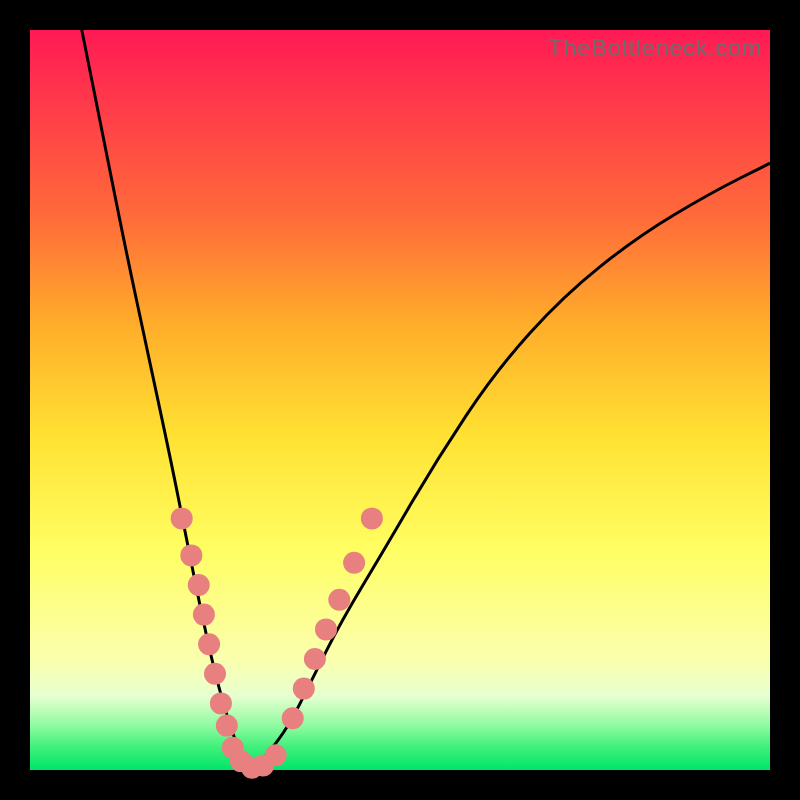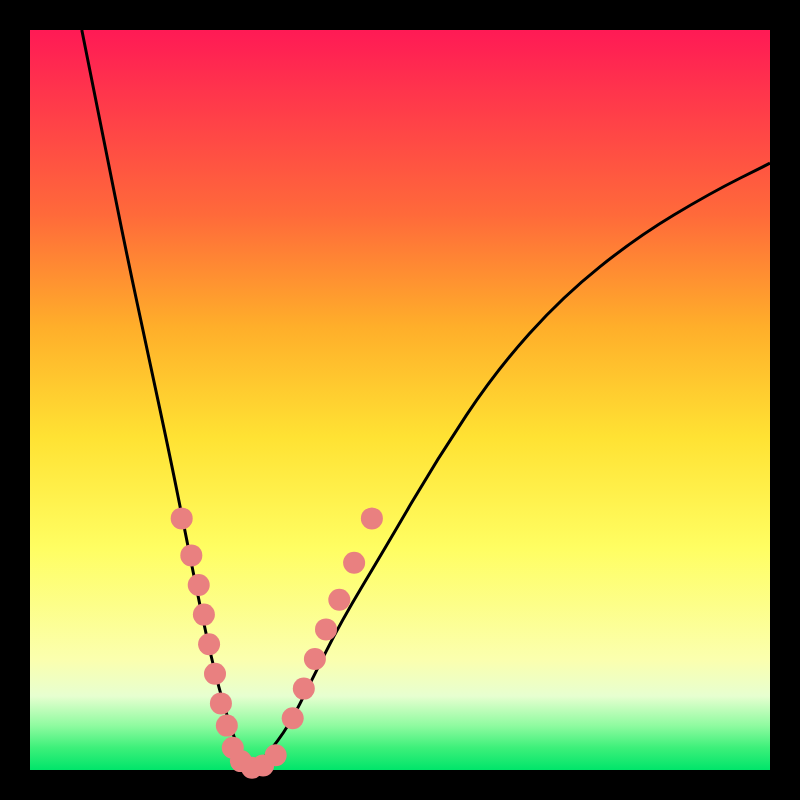--- a/index.html
+++ b/index.html
@@ -55,20 +55,21 @@
     width: 740px;
     height: 740px;
     overflow: visible;
   }
 </style>
 </head>
 <body>
 
 <div class="frame">
   <div class="plot">
+    <div class="watermark">TheBottleneck.com</div>
 
     <svg class="curve" viewBox="0 0 740 740">
       <path id="curve-path" fill="none" stroke="#000000" stroke-width="3" d="M51.800000000000004 0 Q74.00 111.00 85.10 166.50 Q96.20 222.00 107.30 273.80 Q118.40 325.60 129.50 377.40 Q140.60 429.20 148.00 466.20 Q155.40 503.20 162.80 540.20 Q170.20 577.20 177.60 610.50 Q185.00 643.80 192.40 669.70 Q199.80 695.60 205.35 710.40 Q210.90 725.20 216.45 732.60 Q222.00 740.00 229.40 732.60 Q236.80 725.20 247.90 710.40 Q259.00 695.60 270.10 673.40 Q281.20 651.20 296.00 621.60 Q310.80 592.00 333.00 555.00 Q355.20 518.00 381.10 473.60 Q407.00 429.20 436.60 384.80 Q466.20 340.40 499.50 303.40 Q532.80 266.40 569.80 236.80 Q606.80 207.20 643.80 185.00 Q680.80 162.80 710.40 148.00 L740.00 133.20"></path>
       <g id="markers">
           <circle cx="151.70" cy="488.40" r="11" fill="#e98080"></circle>
           <circle cx="161.32" cy="525.40" r="11" fill="#e98080"></circle>
           <circle cx="168.72" cy="555.00" r="11" fill="#e98080"></circle>
           <circle cx="173.90" cy="584.60" r="11" fill="#e98080"></circle>
           <circle cx="179.08" cy="614.20" r="11" fill="#e98080"></circle>
           <circle cx="185.00" cy="643.80" r="11" fill="#e98080"></circle>

